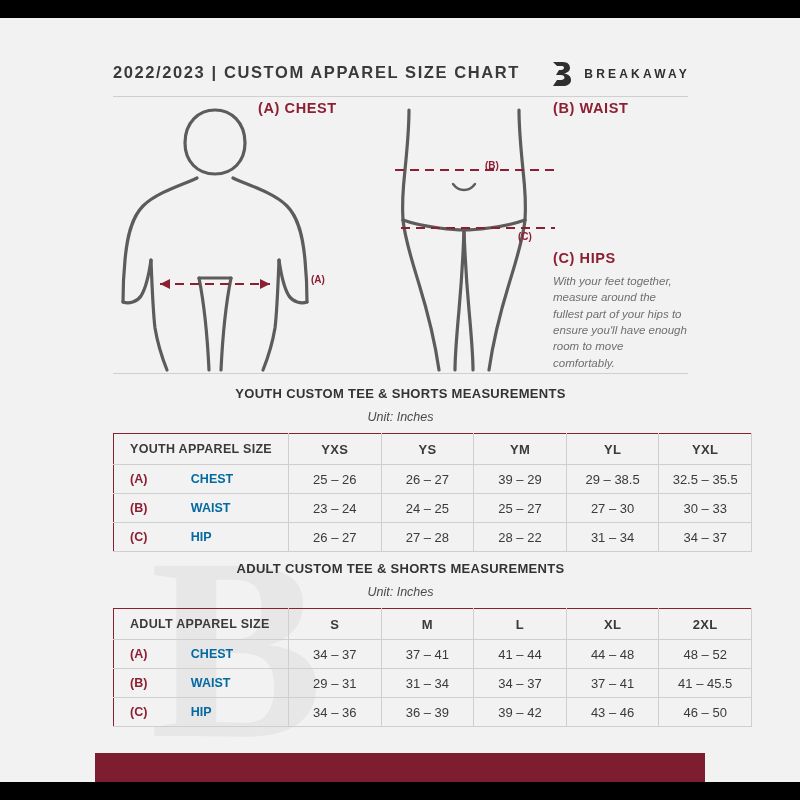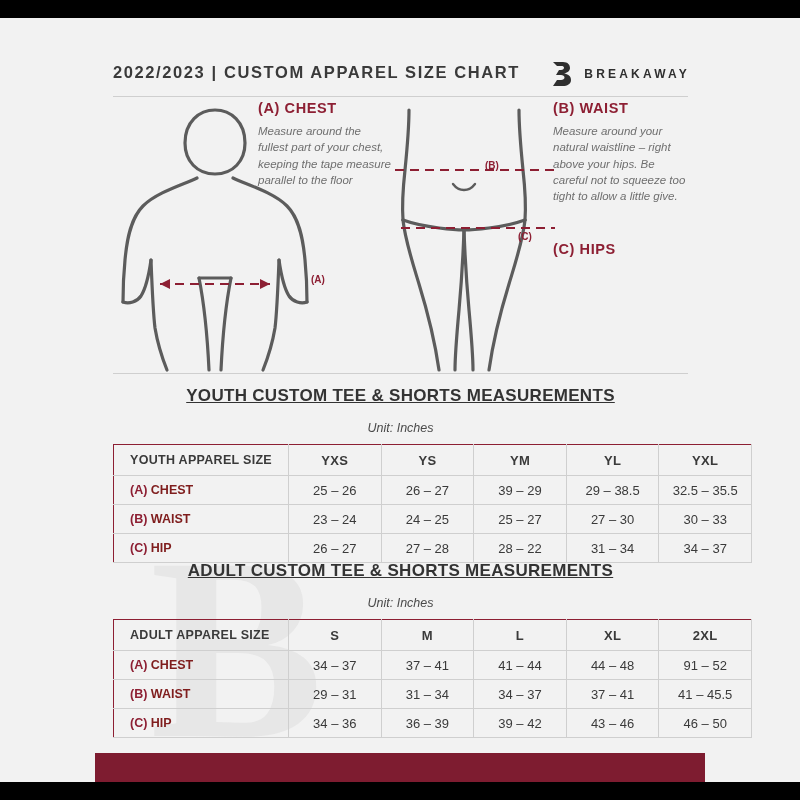--- a/index.html
+++ b/index.html
@@ -108,51 +108,50 @@
     color: #6f6f6f;
     line-height: 1.42;
     margin-top: 7px;
   }
   .callout {
     position: absolute;
     width: 135px;
   }
   .c-chest { left: 145px; top: 12px; }
   .c-waist { left: 440px; top: 12px; }
-  .c-hips  { left: 440px; top: 153px; }
+  .c-hips  { left: 440px; top: 162px; }
 
   .tag {
     position: absolute;
     font-size: 10px;
     font-weight: bold;
     color: #8d1f33;
   }
 
   
   .section {
     position: absolute;
     left: 113px;
     width: 575px;
   }
   .sec-youth { top: 368px; }
   .sec-adult { top: 543px; }
   .tbl-title {
     text-align: center;
-    font-size: 17px;
+    font-size: 13px;
     font-weight: bold;
     color: #333;
     letter-spacing: 0.3px;
-    text-decoration: underline;
   }
   .tbl-unit {
     text-align: center;
     font-size: 12.5px;
     font-style: italic;
     color: #4a4a4a;
-    margin-top: 15px;
+    margin-top: 9px;
   }
   table {
     margin-top: 9px;
     width: 639px;
     border-collapse: collapse;
     table-layout: fixed;
   }
   table td, table th {
     border: 1px solid #cfcfcf;
     height: 28px;
@@ -175,21 +174,21 @@
   table td:last-child {
     border-right: 1px solid #cfcfcf;
   }
   .hdr td {
     font-weight: bold;
     font-size: 13px;
     letter-spacing: 0.3px;
     height: 30px;
   }
   .lbl-letter { color: #8d1f33; font-weight: bold; }
-  .lbl-word { color: #7f1d1d; font-weight: bold; }
+  .lbl-word { color: #0369a1; font-weight: bold; margin-left: 40px; }
 
   .footer-bar {
     position: absolute;
     left: 95px;
     top: 735px;
     width: 610px;
     height: 47px;
     background: #7e1c30;
   }
 </style>
@@ -249,28 +248,27 @@
 
         <line x1="288" y1="140" x2="442" y2="140" stroke="#8d1f33" stroke-width="2" stroke-dasharray="9,6"></line>
       </svg>
 
       <span class="tag" style="left:198px; top:186px;">(A)</span>
       <span class="tag" style="left:372px; top:72px;">(B)</span>
       <span class="tag" style="left:405px; top:143px;">(C)</span>
 
       <div class="callout c-chest">
         <div class="callout-title">(A) CHEST</div>
-        <div class="callout-body">Measure around the fullest part of your chest, keeping the tape measure parallel to the floor</div>
       </div>
       <div class="callout c-waist">
         <div class="callout-title">(B) WAIST</div>
-        <div class="callout-body">Measure around your natural waistline – right above your hips. Be careful not to squeeze too tight to allow a little give.</div>
       </div>
       <div class="callout c-hips">
         <div class="callout-title">(C) HIPS</div>
+        <div class="callout-body">With your feet together, measure around the fullest part of your hips to ensure you'll have enough room to move comfortably.</div>
       </div>
     </div>
 
     <div class="rule rule-mid"></div>
 
     <div class="section sec-youth">
       <div class="tbl-title">YOUTH CUSTOM TEE &amp; SHORTS MEASUREMENTS</div>
       <div class="tbl-unit">Unit: Inches</div>
       <table>
         <colgroup>
@@ -350,21 +348,21 @@
           </tr>
           <tr>
             <td>
               <span class="lbl-letter">(A)</span>
               <span class="lbl-word">CHEST</span>
             </td>
             <td>34 – 37</td>
             <td>37 – 41</td>
             <td>41 – 44</td>
             <td>44 – 48</td>
-            <td>91 – 52</td>
+            <td>48 – 52</td>
           </tr>
           <tr>
             <td>
               <span class="lbl-letter">(B)</span>
               <span class="lbl-word">WAIST</span>
             </td>
             <td>29 – 31</td>
             <td>31 – 34</td>
             <td>34 – 37</td>
             <td>37 – 41</td>

